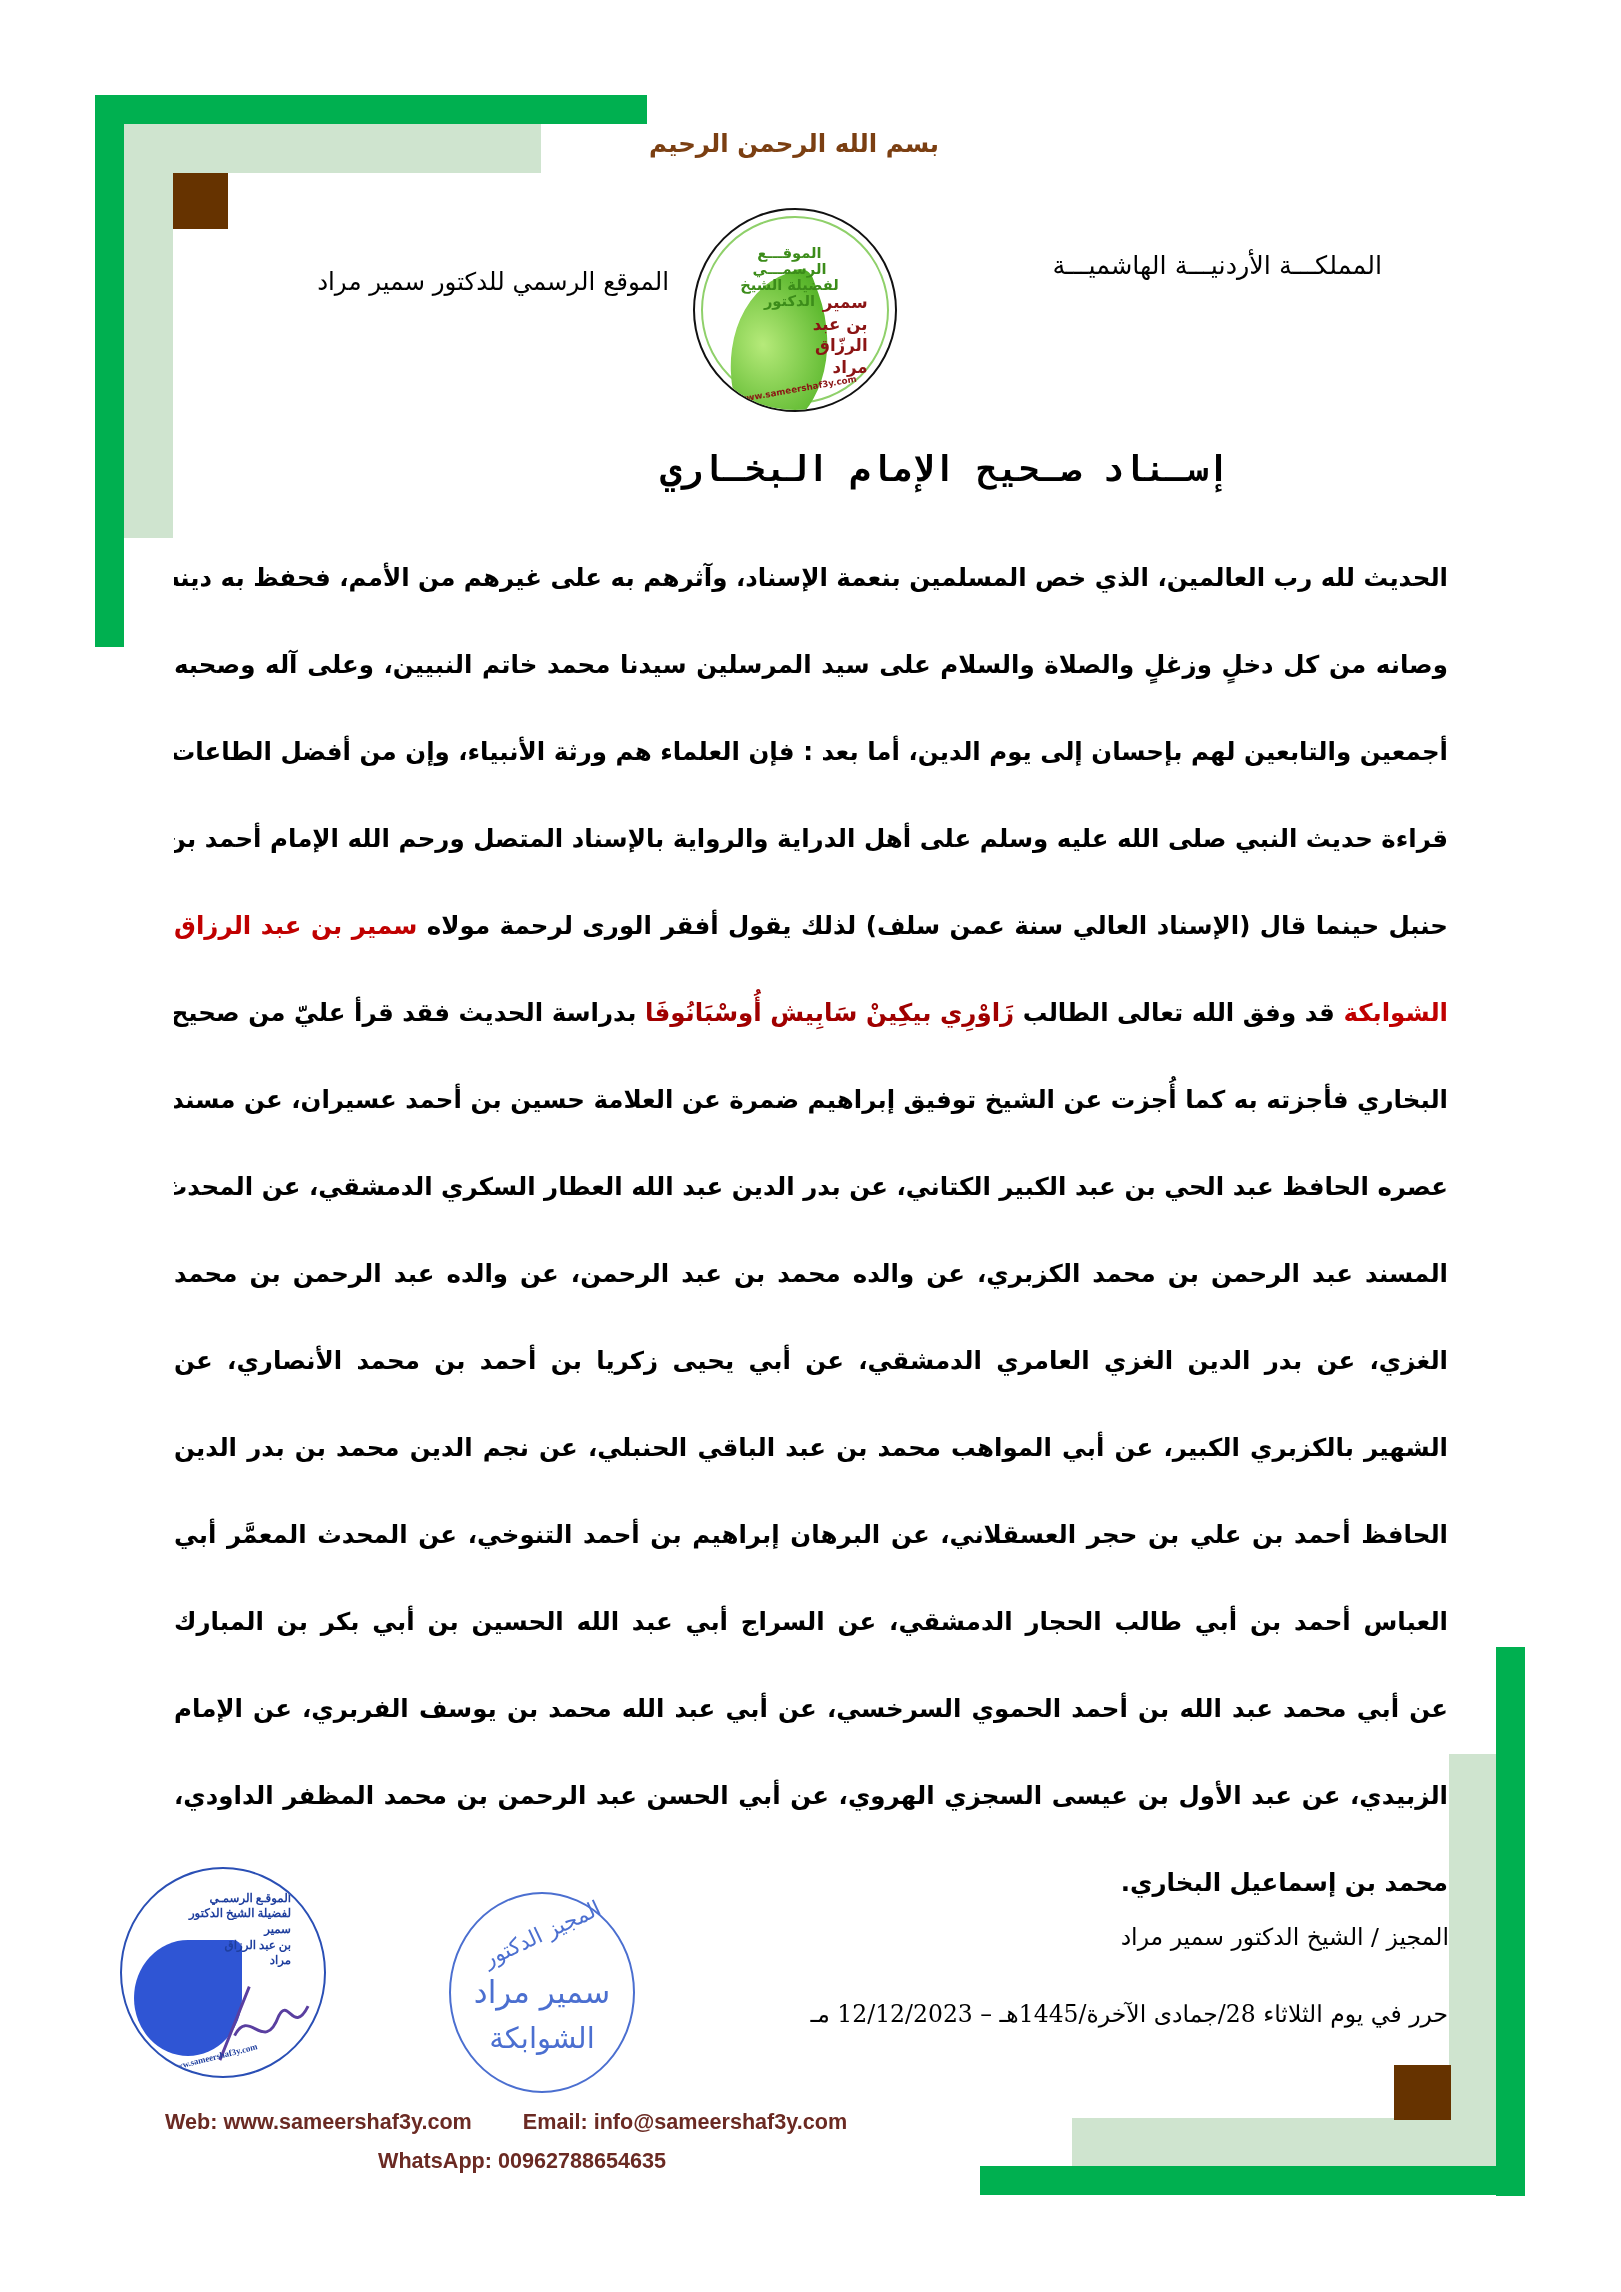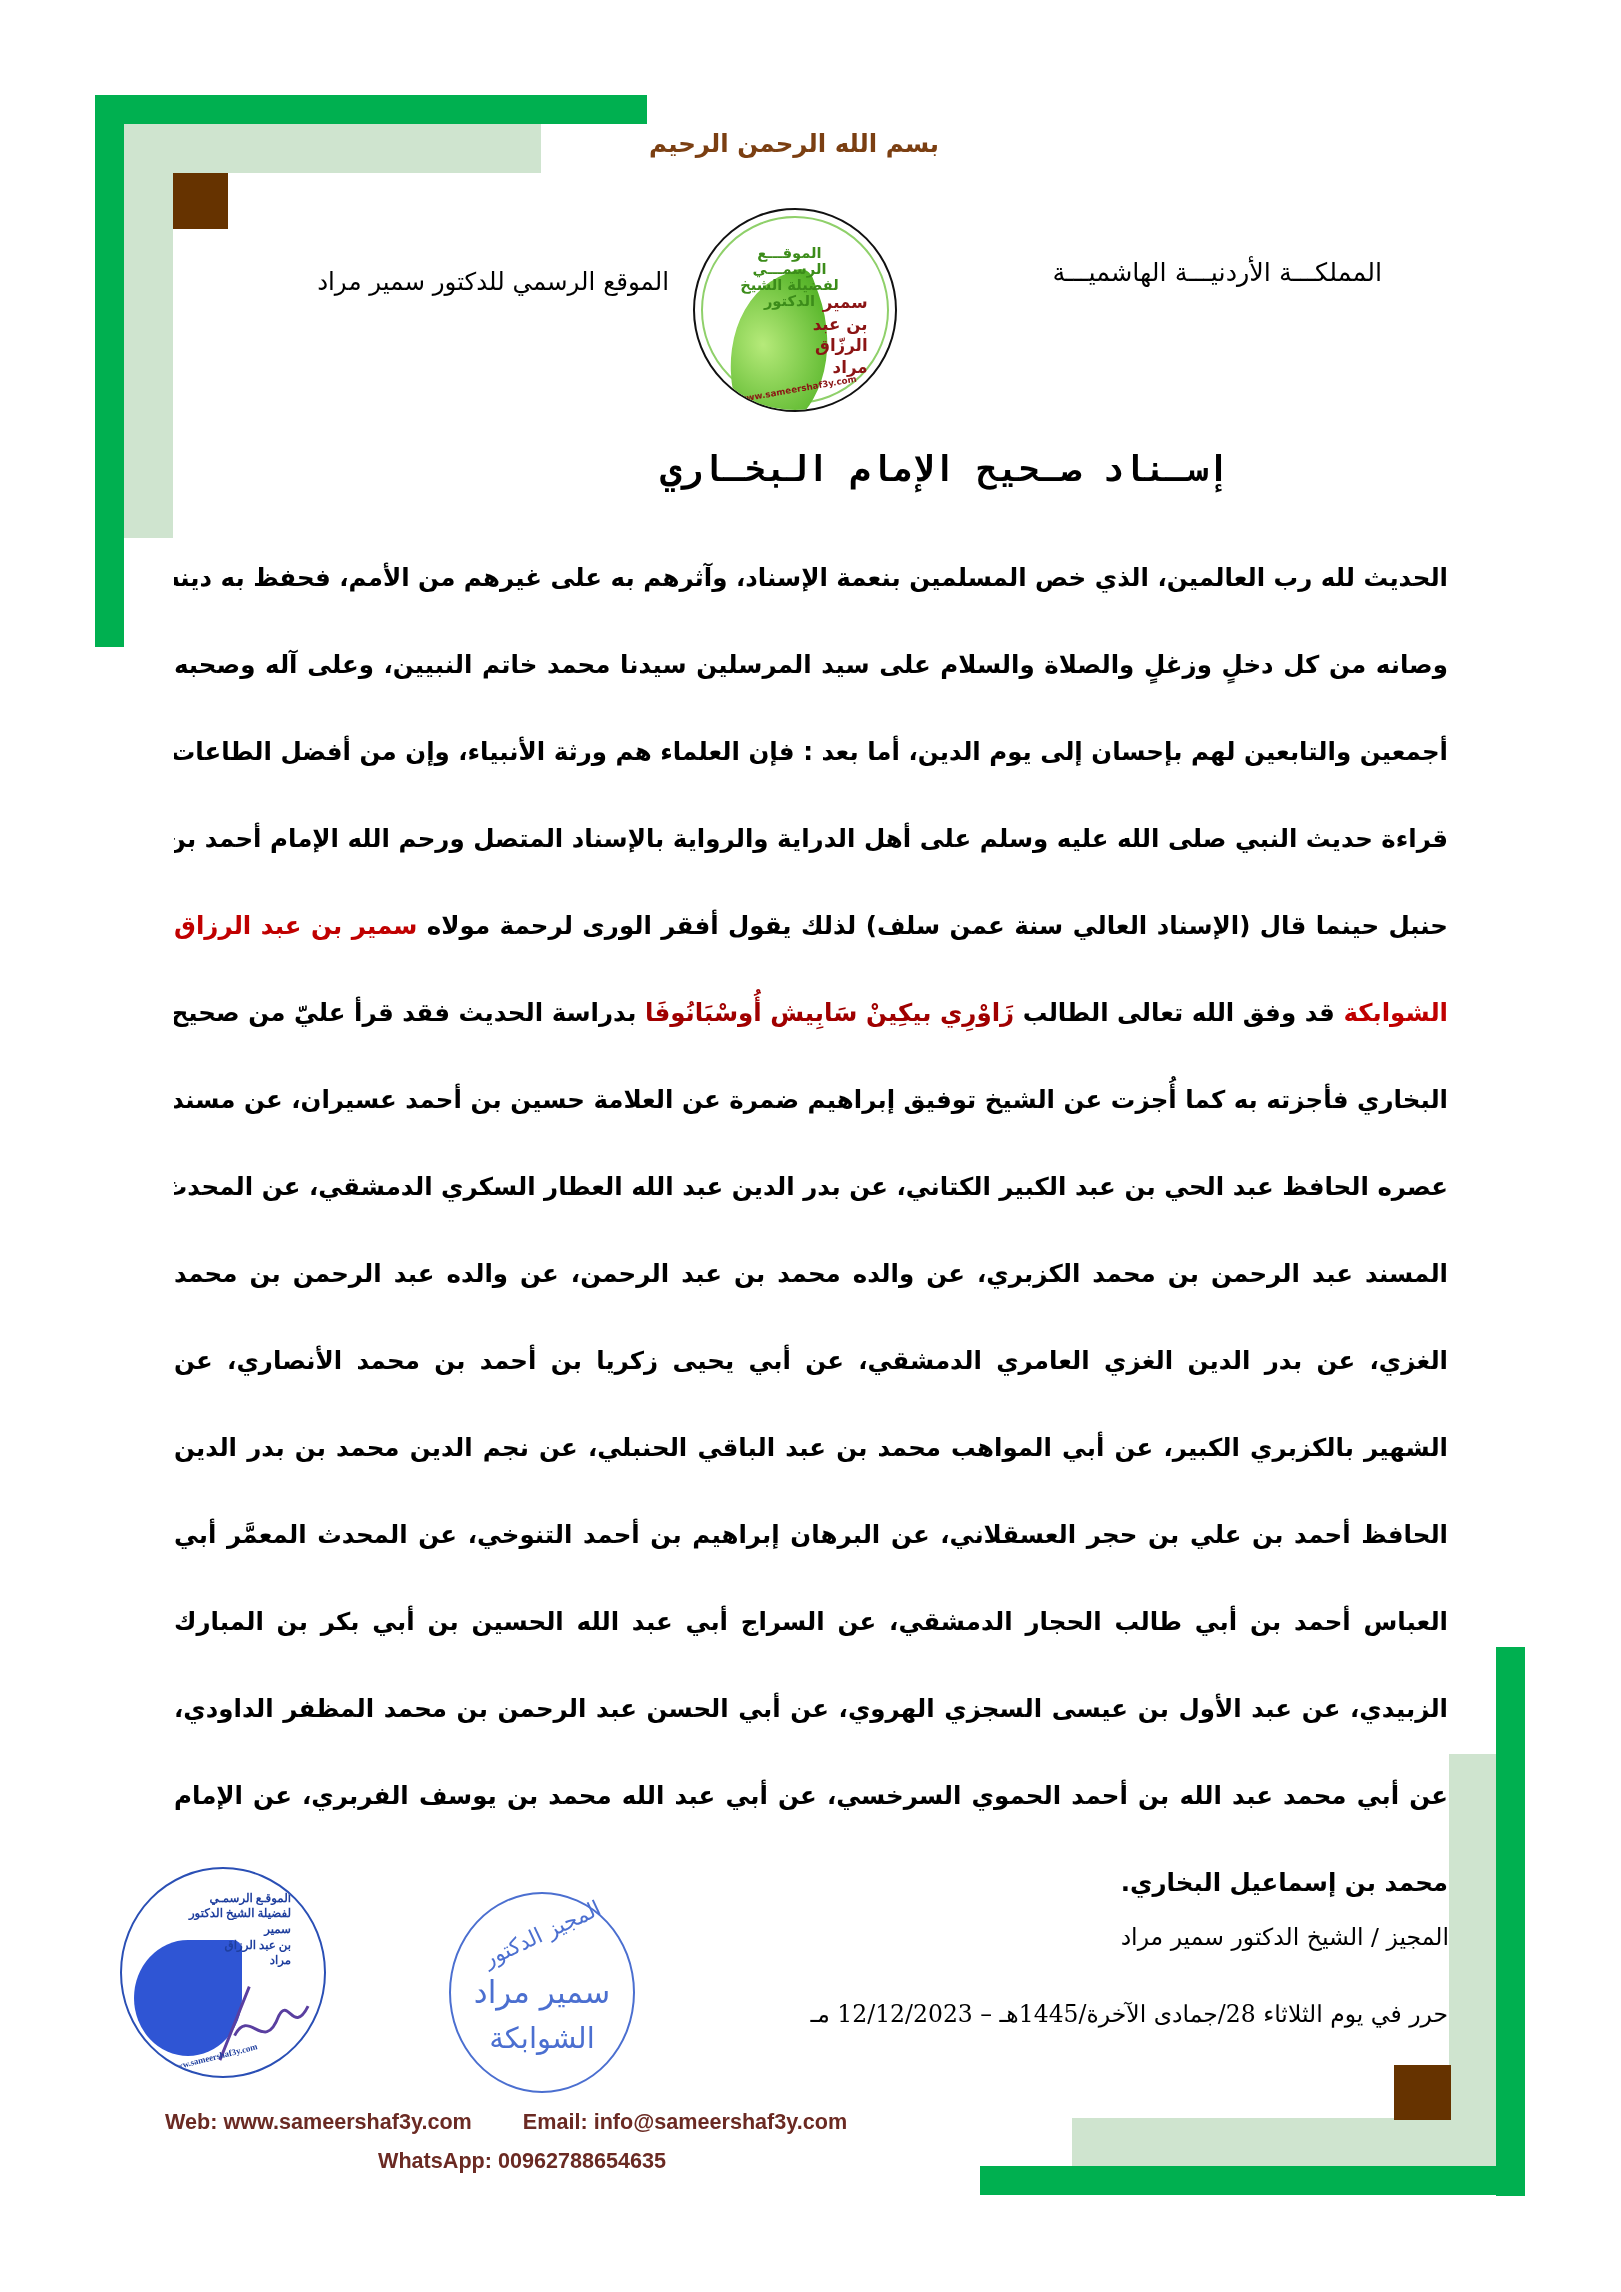--- a/index.html
+++ b/index.html
@@ -6,21 +6,21 @@
   body { width:1621px; height:2293px; position:relative; overflow:hidden;
          font-family:"DejaVu Sans", sans-serif; color:#000; }
   .abs { position:absolute; }
   .g { background:#00b050; }
   .lg { background:#cfe4cf; }
   .br { background:#663300; }
 
   .bismillah { left:647px; top:129px; width:294px; text-align:center;
                font-family:"DejaVu Sans", sans-serif; font-weight:bold;
                font-size:24.5px; color:#7b3f12; direction:rtl; }
-  .hdr-right { left:970px; top:257px; width:412px; text-align:right; direction:rtl;
+  .hdr-right { left:970px; top:250px; width:412px; text-align:right; direction:rtl;
                font-size:25.5px; font-family:"DejaVu Sans", sans-serif; }
   .hdr-left { left:257px; top:267px; width:412px; text-align:right; direction:rtl;
               font-size:24.5px; font-family:"DejaVu Sans", sans-serif; }
 
   .logo { left:693px; top:208px; width:204px; height:204px; border-radius:50%;
           border:2.9px solid #111; background:#fff; box-sizing:border-box; overflow:hidden; }
   .logo .ring { position:absolute; left:5.9px; top:5.9px; right:5.9px; bottom:5.9px;
                 border-radius:50%; border:2px solid #8fd06a; }
   .logo .leaf { position:absolute; left:25.5px; top:71px; width:116px; height:147px;
                 background:radial-gradient(ellipse at 40% 40%, #b6ea7a, #5cb82e 70%, #3f9a1d);
@@ -119,22 +119,22 @@
   <div class="line">
     <span class="red">الشوابكة</span><span> قد وفق الله تعالى الطالب  </span><span class="maroon">زَاوْرِي بيكِينْ  سَابِيش أُوسْبَانُوفَا</span><span> بدراسة الحديث فقد قرأ عليّ من صحيح</span>
   </div>
   <div class="line">البخاري فأجزته به كما أُجزت عن الشيخ توفيق إبراهيم ضمرة عن العلامة حسين بن أحمد عسيران، عن مسند</div>
   <div class="line">عصره الحافظ عبد الحي بن عبد الكبير الكتاني، عن بدر الدين عبد الله العطار السكري الدمشقي، عن المحدث</div>
   <div class="line">المسند عبد الرحمن بن محمد الكزبري، عن والده محمد بن عبد الرحمن، عن والده عبد الرحمن بن محمد</div>
   <div class="line">الغزي، عن بدر الدين الغزي العامري الدمشقي، عن أبي يحيى زكريا بن أحمد بن محمد الأنصاري، عن</div>
   <div class="line">الشهير بالكزبري الكبير، عن أبي المواهب محمد بن عبد الباقي الحنبلي، عن نجم الدين محمد بن بدر الدين</div>
   <div class="line">الحافظ أحمد بن علي بن حجر العسقلاني، عن البرهان إبراهيم بن أحمد التنوخي، عن المحدث المعمَّر أبي</div>
   <div class="line">العباس أحمد بن أبي طالب الحجار الدمشقي، عن السراج أبي عبد الله الحسين بن أبي بكر بن المبارك</div>
+  <div class="line">عن أبي محمد عبد الله بن أحمد الحموي السرخسي، عن أبي عبد الله محمد بن يوسف الفربري، عن الإمام</div>
   <div class="line">الزبيدي، عن عبد الأول بن عيسى السجزي الهروي، عن أبي الحسن عبد الرحمن بن محمد المظفر الداودي،</div>
-  <div class="line">عن أبي محمد عبد الله بن أحمد الحموي السرخسي، عن أبي عبد الله محمد بن يوسف الفربري، عن الإمام</div>
   <div class="line last">محمد بن إسماعيل البخاري.</div>
 </div>
 
 <div class="abs signer">المجيز / الشيخ الدكتور سمير مراد</div>
 <div class="abs date">حرر في يوم الثلاثاء  28/جمادى الآخرة/1445هـ – 12/12/2023 مـ</div>
 
 <div class="abs stamp1">
   <div class="blob"></div>
   <div class="st">
     <div>الموقـع الرسمـي</div>

